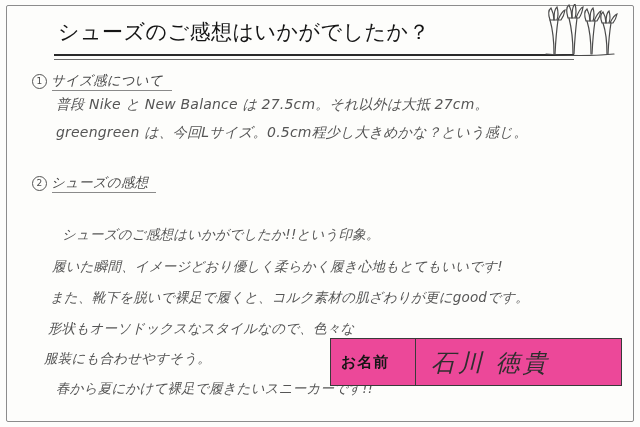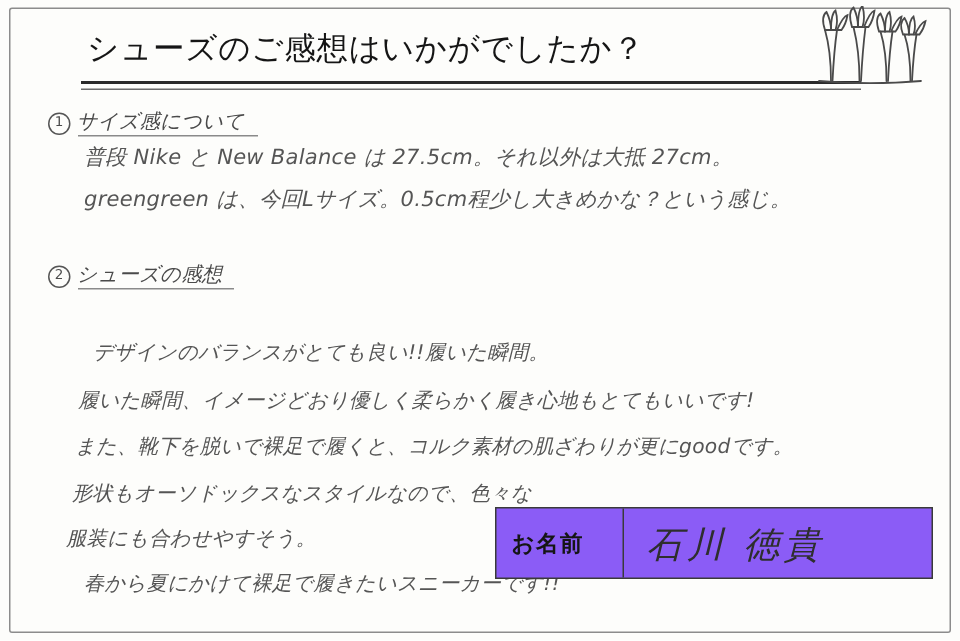--- a/index.html
+++ b/index.html
@@ -104,21 +104,21 @@
   }
 
   
   .name-box {
     position: absolute;
     left: 330px;
     top: 338px;
     width: 292px;
     height: 48px;
     border: 1.5px solid #3a3a3a;
-    background: #8b5cf6;
+    background: #ec4899;
     box-sizing: border-box;
   }
   .name-label {
     position: absolute;
     left: 10px;
     top: 14px;
     font-size: 15px;
     font-weight: bold;
     color: #151515;
     font-family: "DejaVu Sans", sans-serif;
@@ -211,21 +211,21 @@
     <div class="underline-wavy" style="left:30px; top:28px; width:120px;"></div>
 
     <div class="hline hand" style="left:34px; top:34px; font-size:14px;">普段 Nike と New Balance は 27.5cm。それ以外は大抵 27cm。</div>
     <div class="hline hand" style="left:34px; top:62px; font-size:14px;">greengreen は、今回Lサイズ。0.5cm程少し大きめかな？という感じ。</div>
 
     <div class="hline sec-head hand" style="left:10px; top:112px;">
       <span class="circ">2</span><span>シューズの感想</span>
     </div>
     <div class="underline-wavy" style="left:30px; top:130px; width:104px;"></div>
 
-    <div class="hline hand" style="left:40px; top:164px; font-size:13.5px;">デザインのバランスがとても良い!!履いた瞬間。</div>
+    <div class="hline hand" style="left:40px; top:164px; font-size:13.5px;">シューズのご感想はいかがでしたか!!という印象。</div>
     <div class="hline hand" style="left:28px; top:227px; font-size:13.5px;">また、靴下を脱いで裸足で履くと、コルク素材の肌ざわりが更にgoodです。</div>
     <div class="hline hand" style="left:30px; top:196px; font-size:13.5px;">履いた瞬間、イメージどおり優しく柔らかく履き心地もとてもいいです!</div>
     <div class="hline hand" style="left:26px; top:258px; font-size:13.5px;">形状もオーソドックスなスタイルなので、色々な</div>
     <div class="hline hand" style="left:22px; top:288px; font-size:13.5px;">服装にも合わせやすそう。</div>
     <div class="hline hand" style="left:34px; top:318px; font-size:13.5px;">春から夏にかけて裸足で履きたいスニーカーです!!</div>
   </div>
 
   <div class="name-box">
     <div class="name-label">お名前</div>
     <div class="name-divider"></div>

